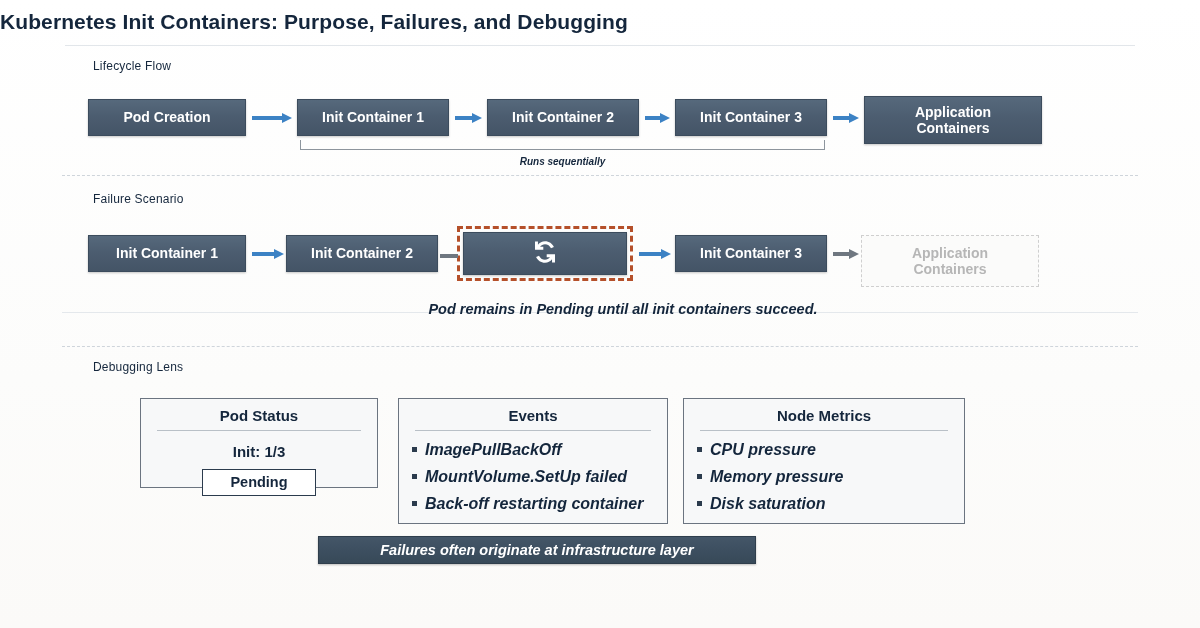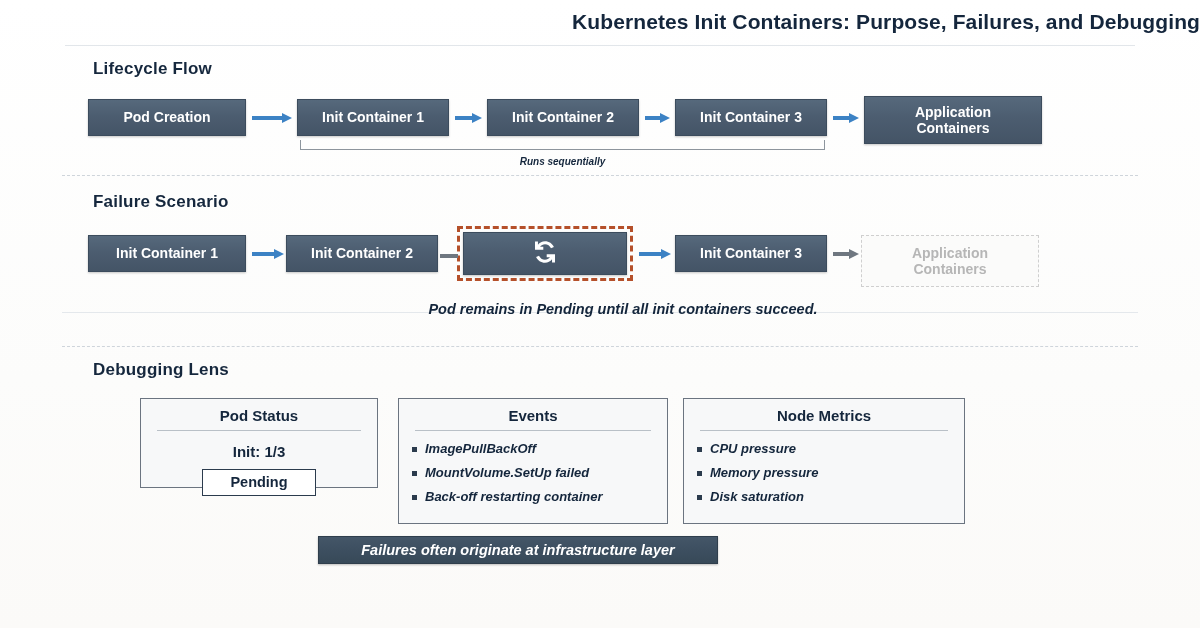--- a/index.html
+++ b/index.html
@@ -12,34 +12,34 @@
     position:relative;
   }
   .page{
     position:absolute;inset:0;
     background:linear-gradient(180deg,#ffffff 0%,#fcfcfb 60%,#fbfaf8 100%);
   }
 
   
   .title{
     position:absolute;top:10px;left:0;right:0;
-    text-align:right;
+    text-align:left;
     font-size:21px;font-weight:bold;
     letter-spacing:.1px;
     color:#14263c;
   }
   .title-rule{
     position:absolute;top:45px;left:65px;right:65px;
     height:1px;background:#e2e6ea;
   }
 
   
   .sec-head{
     position:absolute;
-    font-size:17px;font-weight:bold;color:#15273d;
+    font-size:12px;font-weight:normal;color:#15273d;
     letter-spacing:.2px;
   }
 
   
   .divider{
     position:absolute;left:62px;right:62px;height:0;
     border-top:1px dashed #cfd5db;
   }
   .divider.solid{border-top:1px solid #e4e8ec;}
 
@@ -124,21 +124,21 @@
   }
   .card-title{
     font-size:15px;font-weight:bold;color:#14263c;
     text-align:center;padding-bottom:6px;
   }
   .card-rule{
     height:1px;background:#b9c0c7;margin:0 4px 10px 4px;
   }
   .card ul{margin:0;padding:0;list-style:none;}
   .card li{
-    font-size:13px;font-style:italic;font-weight:bold;
+    font-size:16px;font-style:italic;font-weight:bold;
     color:#14263c;margin-bottom:9px;
     padding-left:14px;position:relative;
     white-space:nowrap;
   }
   .card li:before{
     content:"";position:absolute;left:1px;top:6px;
     width:5px;height:5px;background:#2b3b4d;
   }
 
   .pod-line{
@@ -289,15 +289,15 @@
   <div class="card" style="left:683px;top:398px;width:282px;height:126px;">
     <div class="card-title">Node Metrics</div>
     <div class="card-rule"></div>
     <ul>
       <li>CPU pressure</li>
       <li>Memory pressure</li>
       <li>Disk saturation</li>
     </ul>
   </div>
 
-  <div class="banner" style="left:318px;top:536px;width:400px;height:28px;">Failures often originate at infrastructure layer</div>
+  <div class="banner" style="left:318px;top:536px;width:438px;height:28px;">Failures often originate at infrastructure layer</div>
 
 </div>
 
 </body></html>

